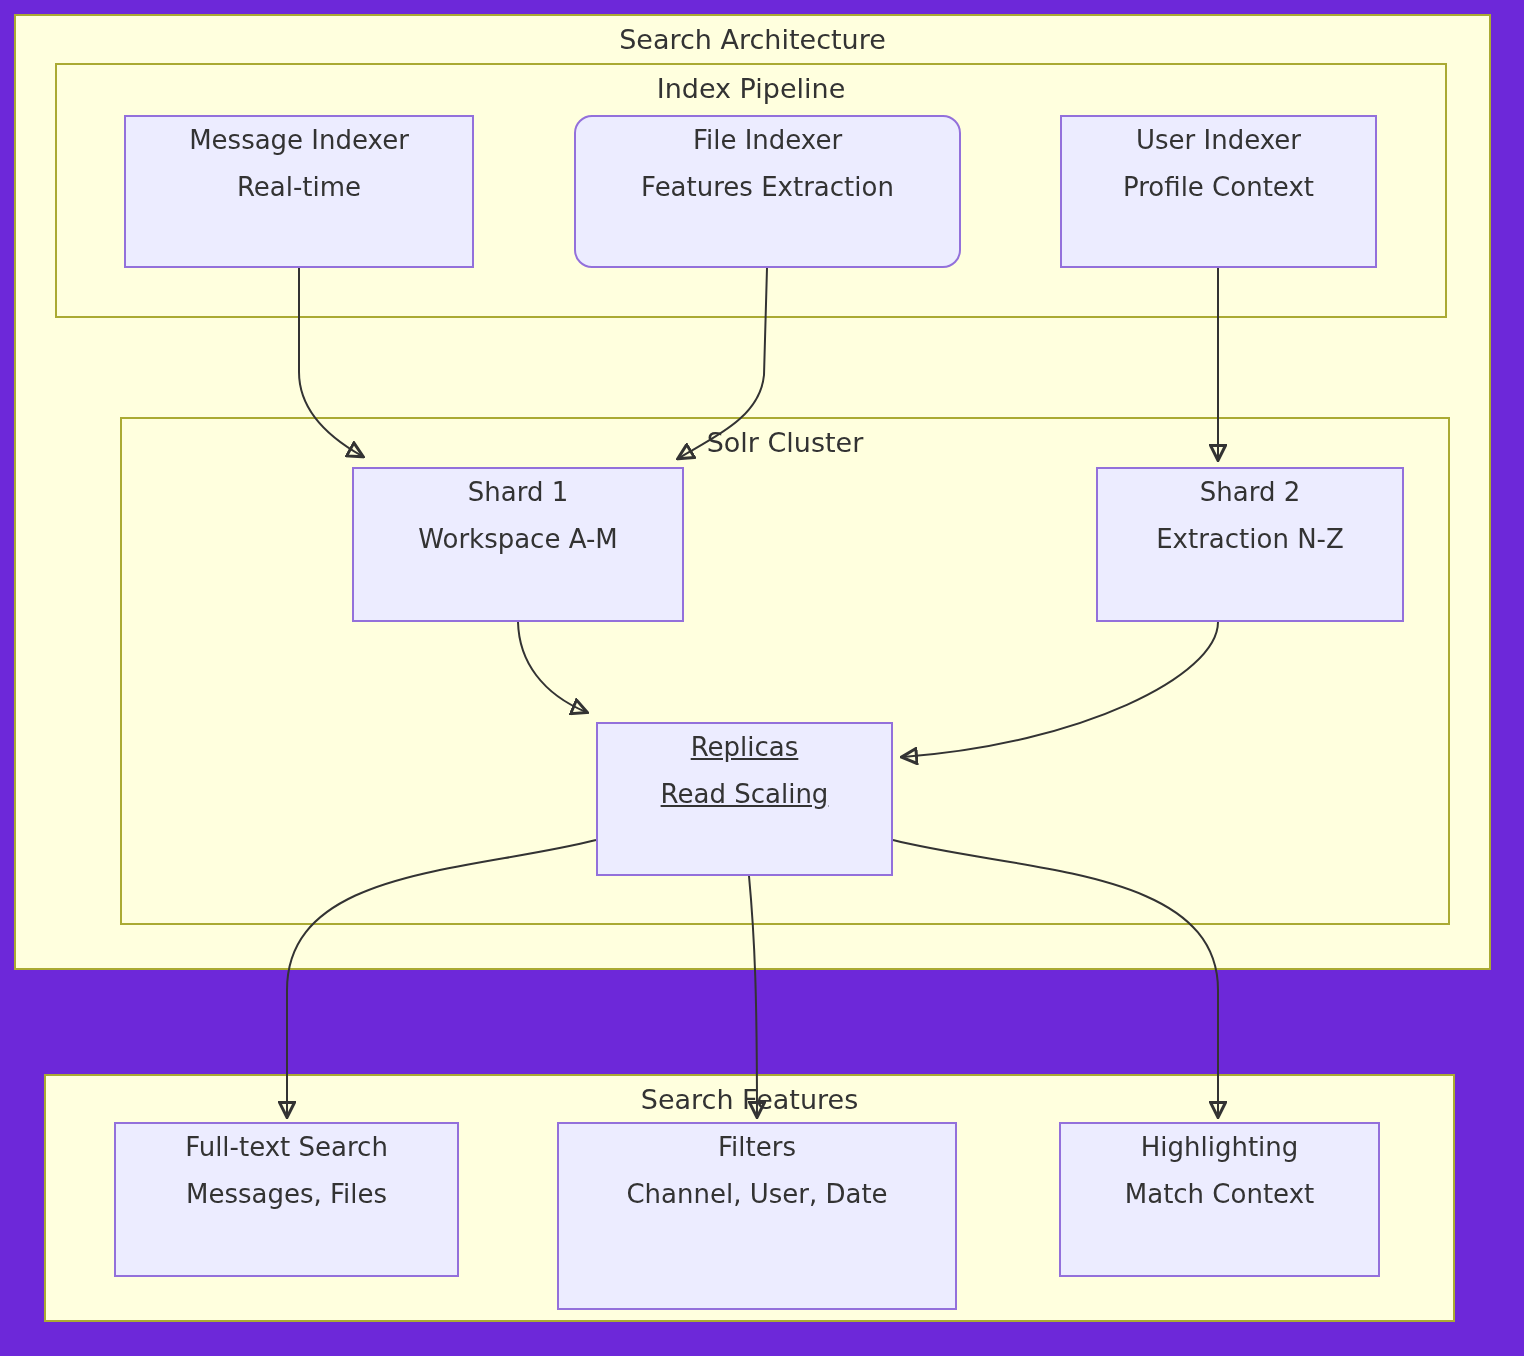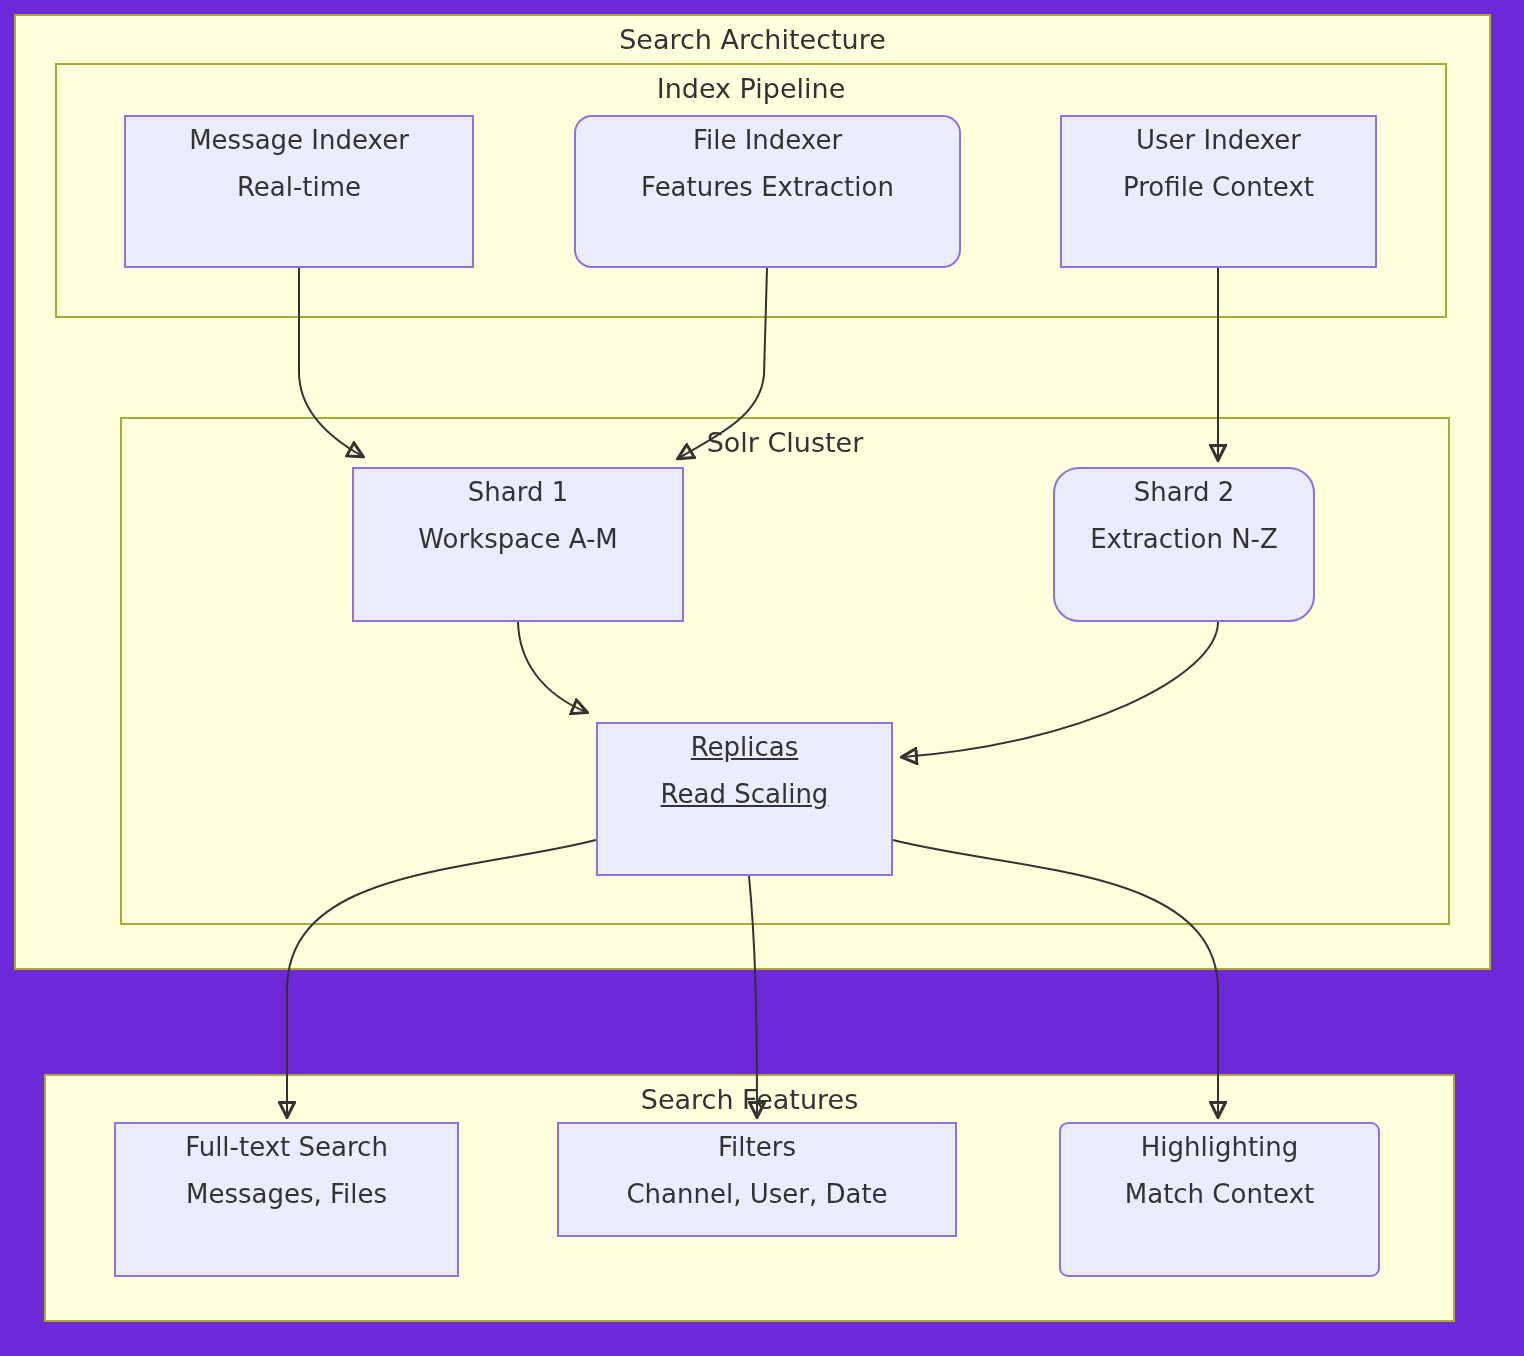--- a/index.html
+++ b/index.html
@@ -61,25 +61,25 @@
     align-items: center;
     text-align: center;
     color: #333333;
     font-size: 26px;
     line-height: 47px;
   }
   #n-msg   { left: 124px;  top: 115px;  width: 350px; height: 153px; }
   #n-file  { left: 574px;  top: 115px;  width: 387px; height: 153px; border-radius: 18px; }
   #n-user  { left: 1060px; top: 115px;  width: 317px; height: 153px; }
   #n-sh1   { left: 352px;  top: 467px;  width: 332px; height: 155px; }
-  #n-sh2   { left: 1053px; top: 467px;  width: 262px; height: 155px; border-radius: 26px; }
+  #n-sh2   { left: 1096px; top: 467px;  width: 308px; height: 155px; }
   #n-rep   { left: 596px;  top: 722px;  width: 297px; height: 154px; text-decoration: underline; }
   #n-full  { left: 114px;  top: 1122px; width: 345px; height: 155px; }
-  #n-filt  { left: 557px;  top: 1122px; width: 400px; height: 115px; }
-  #n-high  { left: 1059px; top: 1122px; width: 321px; height: 155px; border-radius: 9px; }
+  #n-filt  { left: 557px;  top: 1122px; width: 400px; height: 188px; }
+  #n-high  { left: 1059px; top: 1122px; width: 321px; height: 155px; }
 </style>
 </head>
 <body>
 
 <div class="canvas">
 
   <div class="cluster" id="c-arch">
     <div class="cluster-label">Search Architecture</div>
   </div>
 

